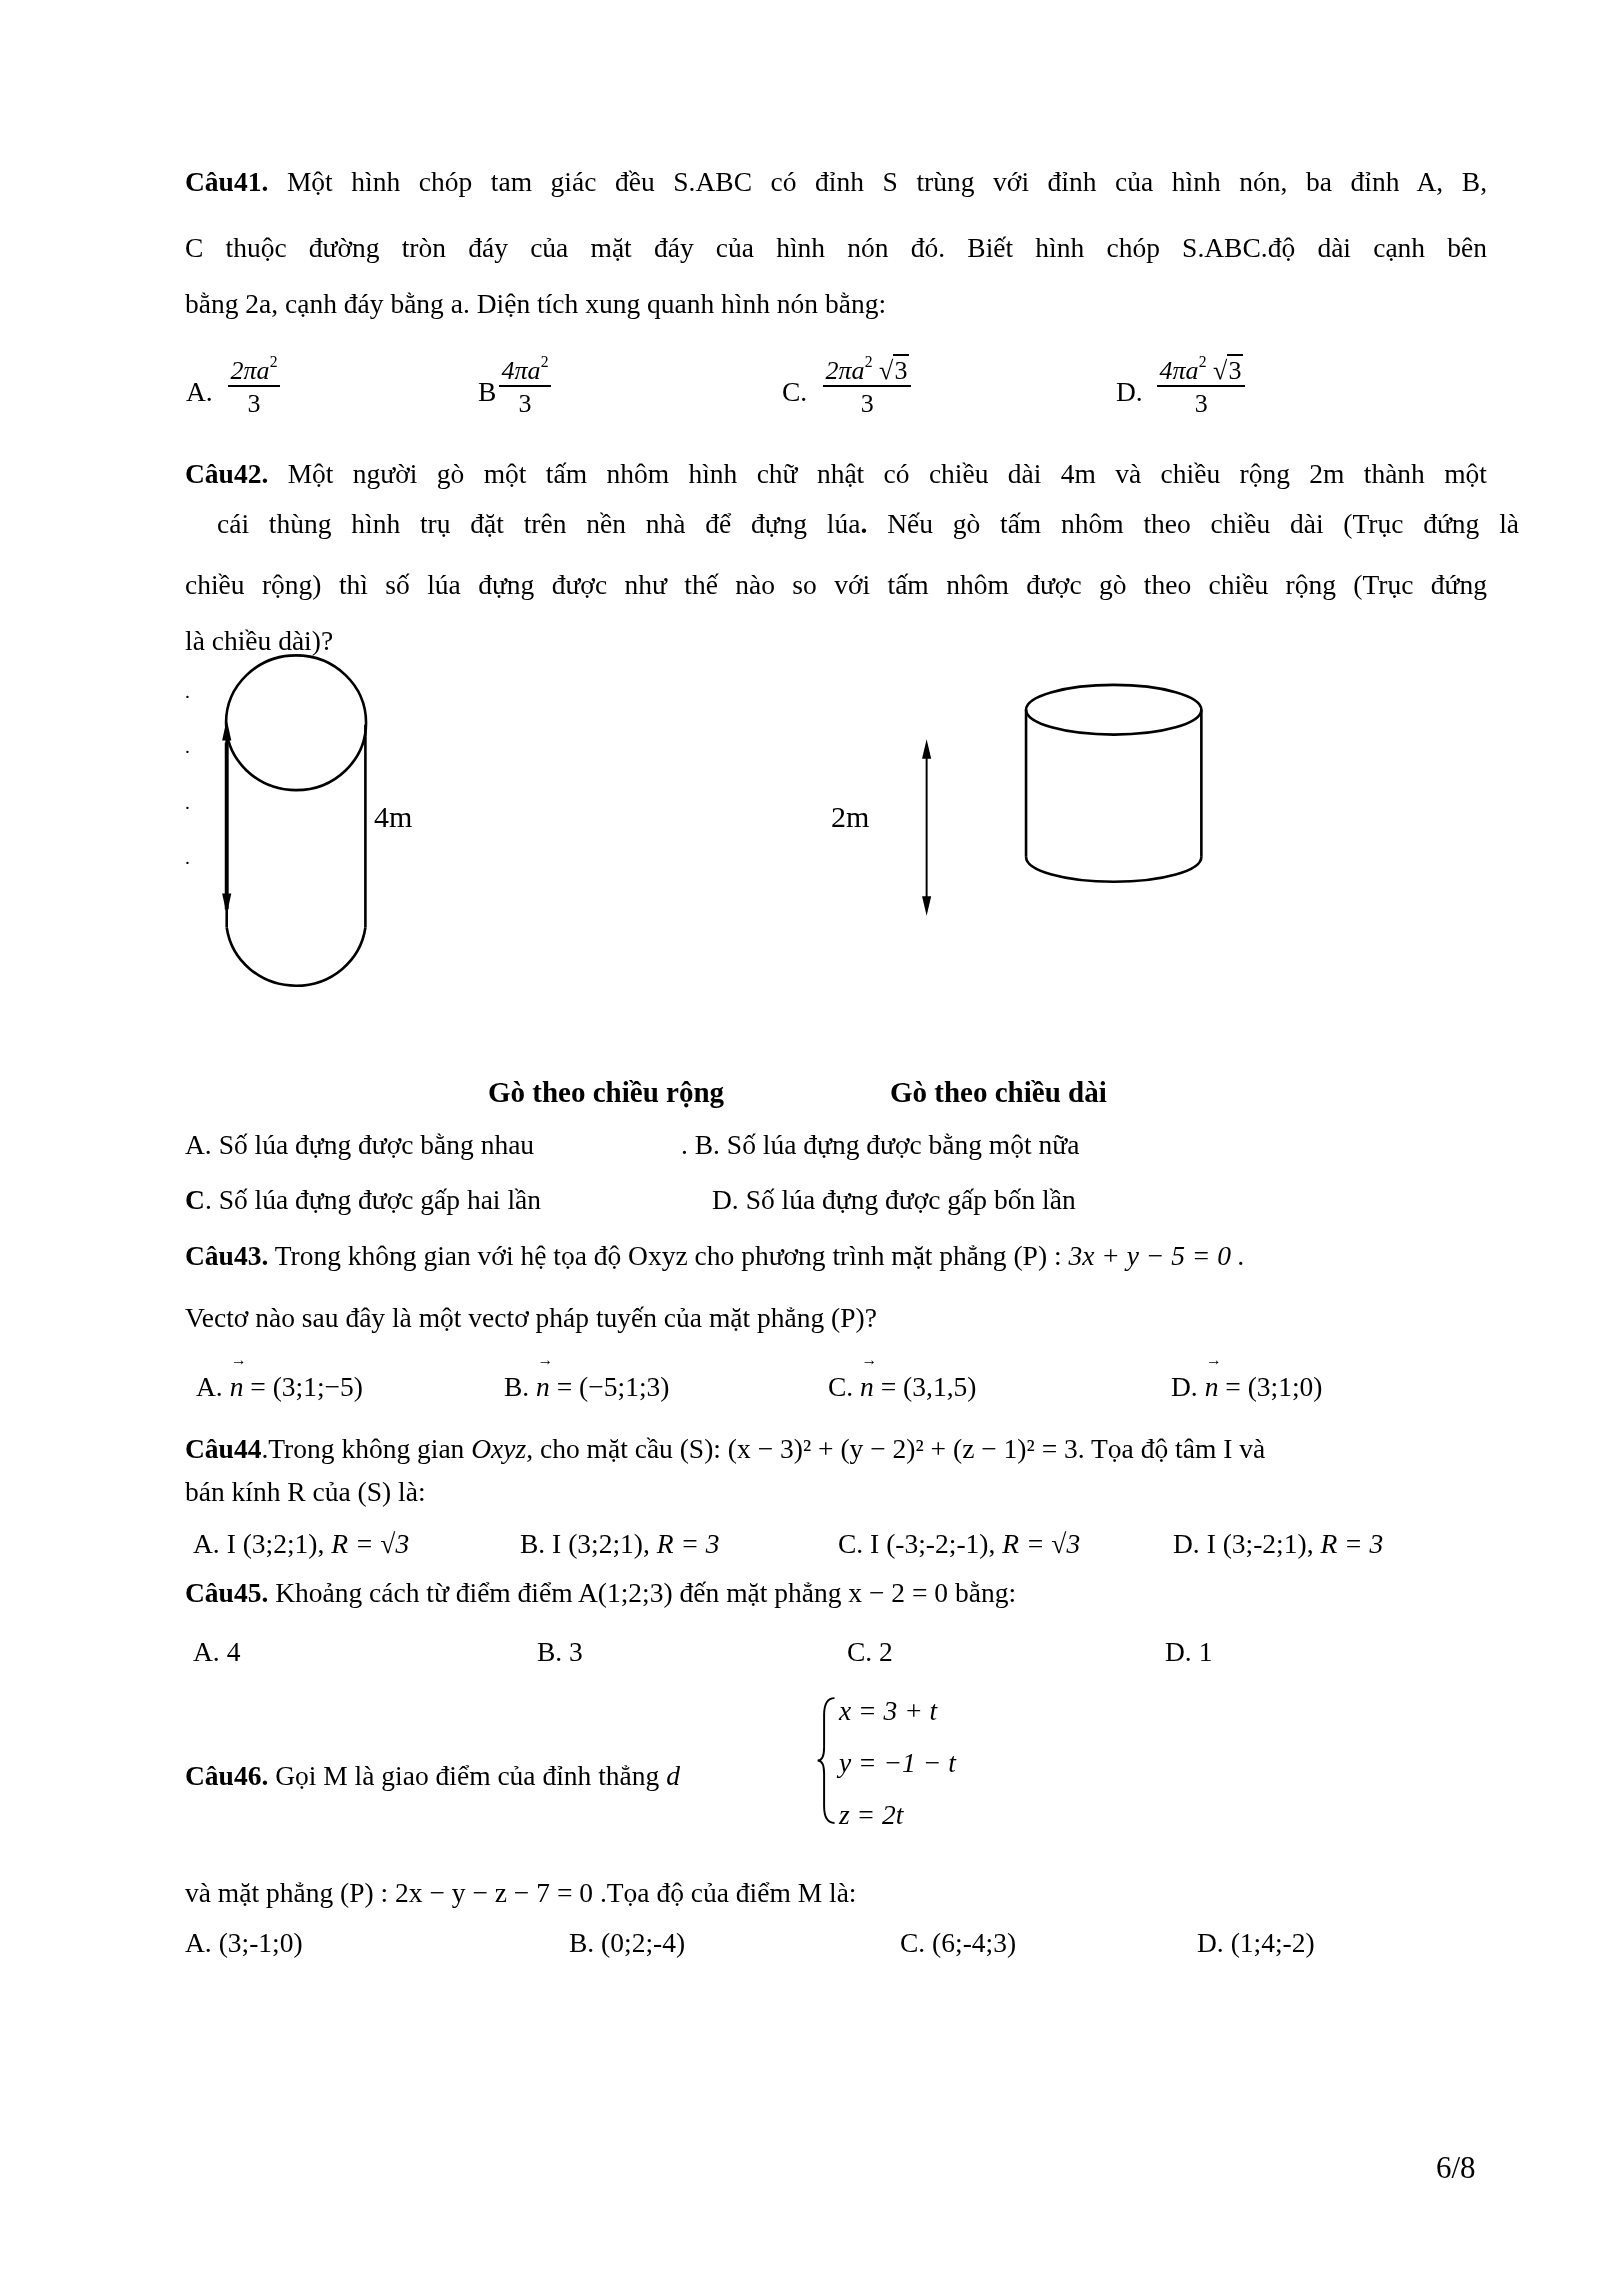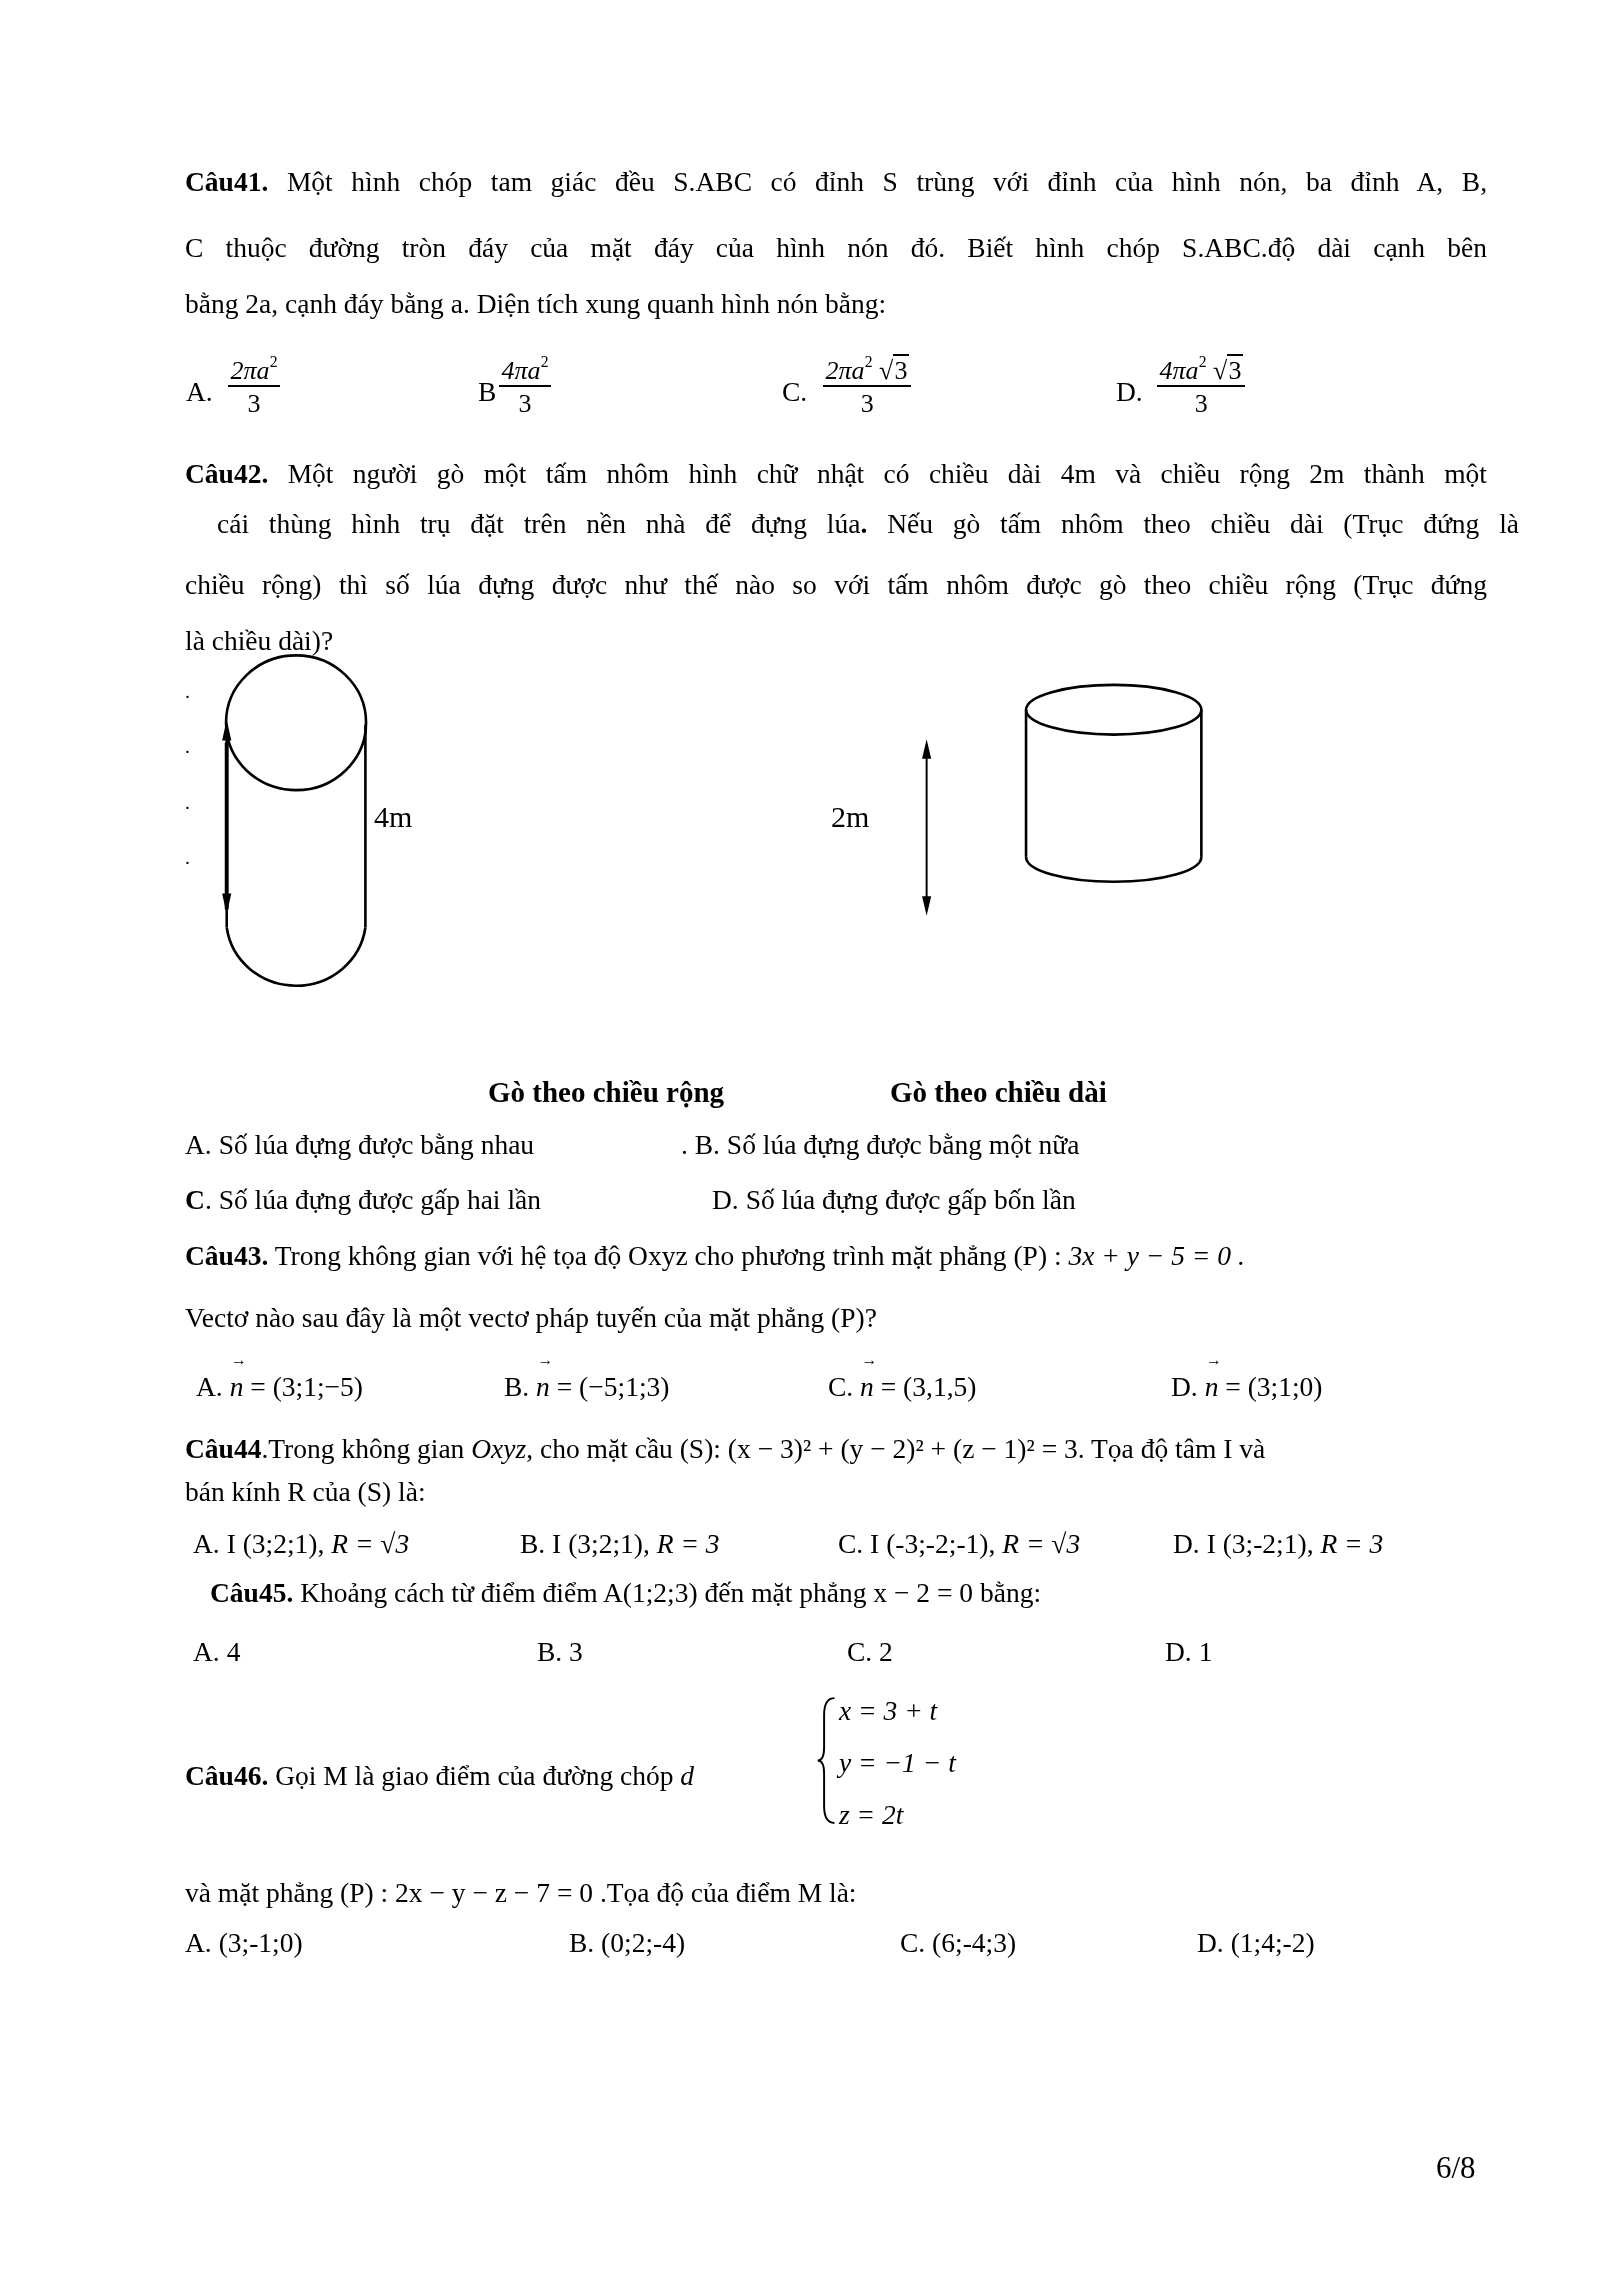--- a/index.html
+++ b/index.html
@@ -120,29 +120,29 @@
   <div class="line" style="top:1433px;"><span class="bold">Câu44</span><span>.Trong không gian </span><span class="it">Oxyz</span><span>, cho mặt cầu (S):  </span><span>(x − 3)² + (y − 2)² + (z − 1)² = 3</span><span>. Tọa độ tâm I và</span></div>
   <div class="line" style="top:1476px;"><span>bán kính R của (S) là:</span></div>
 
   <div class="abs" style="left:193px; top:1528px;"><span>A.</span><span> I (3;2;1), </span><span class="it">R = √3</span></div>
   <div class="abs" style="left:520px; top:1528px;"><span>B.</span><span>  I (3;2;1),  </span><span class="it">R = 3</span></div>
   <div class="abs" style="left:838px; top:1528px;"><span>C.</span><span> I (-3;-2;-1), </span><span class="it">R = √3</span></div>
   <div class="abs" style="left:1173px; top:1528px;"><span>D.</span><span> I (3;-2;1),  </span><span class="it">R = 3</span></div>
 </div>
 
 <div>
-  <div class="line" style="top:1577px;margin-left:25px;"><span class="bold">Câu45.</span><span> Khoảng cách từ điểm  điểm  A(1;2;3)  đến mặt phẳng   x − 2 = 0  bằng:</span></div>
+  <div class="line" style="top:1577px;"><span class="bold">Câu45.</span><span> Khoảng cách từ điểm  điểm  A(1;2;3)  đến mặt phẳng   x − 2 = 0  bằng:</span></div>
   <div class="abs" style="left:193px; top:1636px;"><span>A.</span><span> 4</span></div>
   <div class="abs" style="left:537px; top:1636px;"><span>B.</span><span> 3</span></div>
   <div class="abs" style="left:847px; top:1636px;"><span>C.</span><span> 2</span></div>
   <div class="abs" style="left:1165px; top:1636px;font-family:Liberation Serif, serif;"><span>D.</span><span> 1</span></div>
 </div>
 
 <div>
-  <div class="abs" style="left:185px; top:1760px;"><span class="bold">Câu46.</span><span> Gọi M là giao điểm của đường chóp </span><span class="it">d</span></div>
+  <div class="abs" style="left:185px; top:1760px;"><span class="bold">Câu46.</span><span> Gọi M là giao điểm của đỉnh thẳng </span><span class="it">d</span></div>
   <svg class="abs" style="left:815px; top:1695px;" width="26" height="131" viewBox="0 0 40 200">
     <path d="M30,4 Q14,4 14,30 L14,80 Q14,100 4,100 Q14,100 14,120 L14,170 Q14,196 30,196" fill="none" stroke="#000" stroke-width="3"></path>
   </svg>
   <div class="abs it" style="left:839px; top:1695px;">x = 3 + t</div>
   <div class="abs it" style="left:839px; top:1747px;">y = −1 − t</div>
   <div class="abs it" style="left:839px; top:1799px;">z = 2t</div>
 
   <div class="line" style="top:1871px;margin-top:6px;"><span>và mặt phẳng (P) : 2x − y − z − 7 = 0 .Tọa độ của điểm M là:</span></div>
 
   <div class="abs" style="left:185px; top:1927px;"><span>A.</span><span>  (3;-1;0)</span></div>

